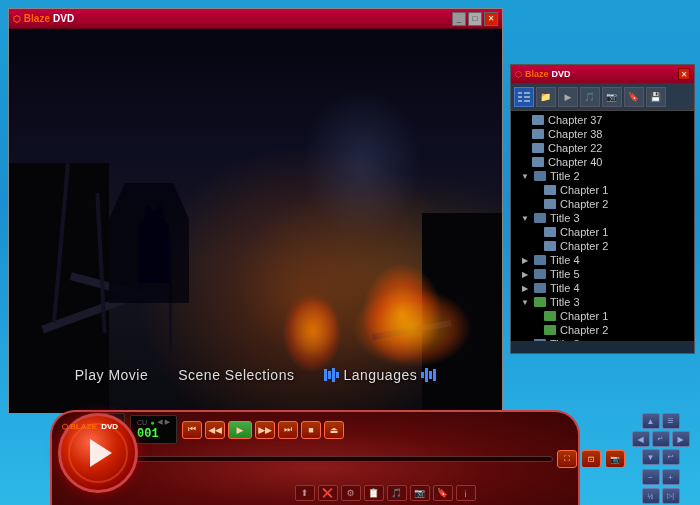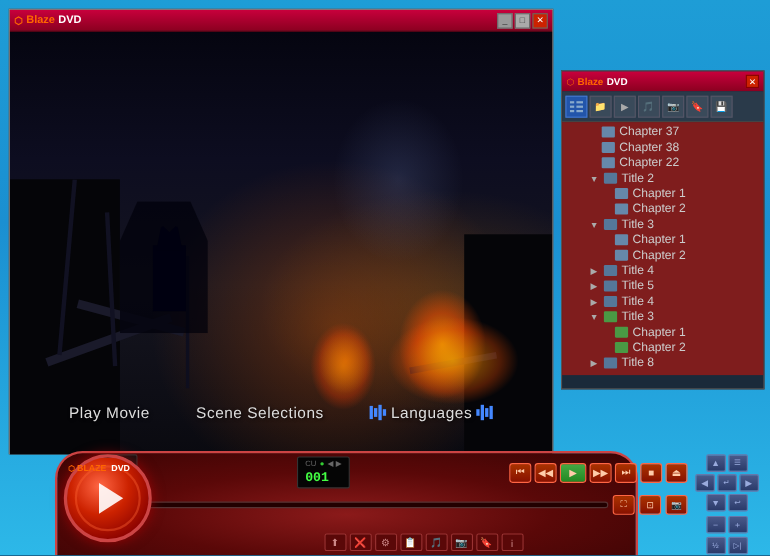--- a/index.html
+++ b/index.html
@@ -167,21 +167,21 @@
     }
 
     
     .dvd-menu {
       position: absolute;
       bottom: 30px;
       left: 0;
       right: 0;
       display: flex;
       justify-content: center;
-      gap: 42px;
+      gap: 30px;
       align-items: center;
     }
 
     .dvd-menu-item {
       font-size: 14px;
       color: #ddd;
       text-shadow: 1px 1px 3px rgba(0,0,0,0.8);
       letter-spacing: 0.5px;
     }
 
@@ -261,22 +261,22 @@
 
     .tb-btn.active {
       background: #2255aa;
       border-color: #4477cc;
     }
 
     
     .tree-area {
       height: 230px;
       overflow-y: scroll;
-      background: #7f1d1d;
-      padding: 2px 15px;
+      background: #000000;
+      padding: 2px 0;
     }
 
     .tree-area::-webkit-scrollbar {
       width: 12px;
     }
     .tree-area::-webkit-scrollbar-track {
       background: #2a3a4a;
     }
     .tree-area::-webkit-scrollbar-thumb {
       background: #4a5a6a;
@@ -375,21 +375,20 @@
       top: 8px;
       display: flex;
       flex-direction: column;
       gap: 4px;
     }
 
     .player-top-row {
       display: flex;
       align-items: center;
       gap: 5px;
-      justify-content: space-between;
     }
 
     .player-bottom-row {
       display: flex;
       align-items: center;
       gap: 4px;
     }
 
     
     .dolby-badge {
@@ -647,20 +646,26 @@
       <span>Chapter 38</span>
     </div>
 
     <div class="tree-item tree-indent-2">
       <span class="tree-icon">
         <div class="icon-chapter" style="background:#6688aa;"></div>
       </span>
       <span>Chapter 22</span>
     </div>
 
+    <div class="tree-item tree-indent-2">
+      <span class="tree-icon">
+        <div class="icon-chapter" style="background:#6688aa;"></div>
+      </span>
+      <span>Chapter 40</span>
+    </div>
 
     <div class="tree-item tree-indent-1">
       <span class="tree-expand-icon">▼</span>
       <span class="tree-icon">
         <div class="icon-title"></div>
       </span>
       <span>Title 2</span>
     </div>
 
     <div class="tree-item tree-indent-3">

